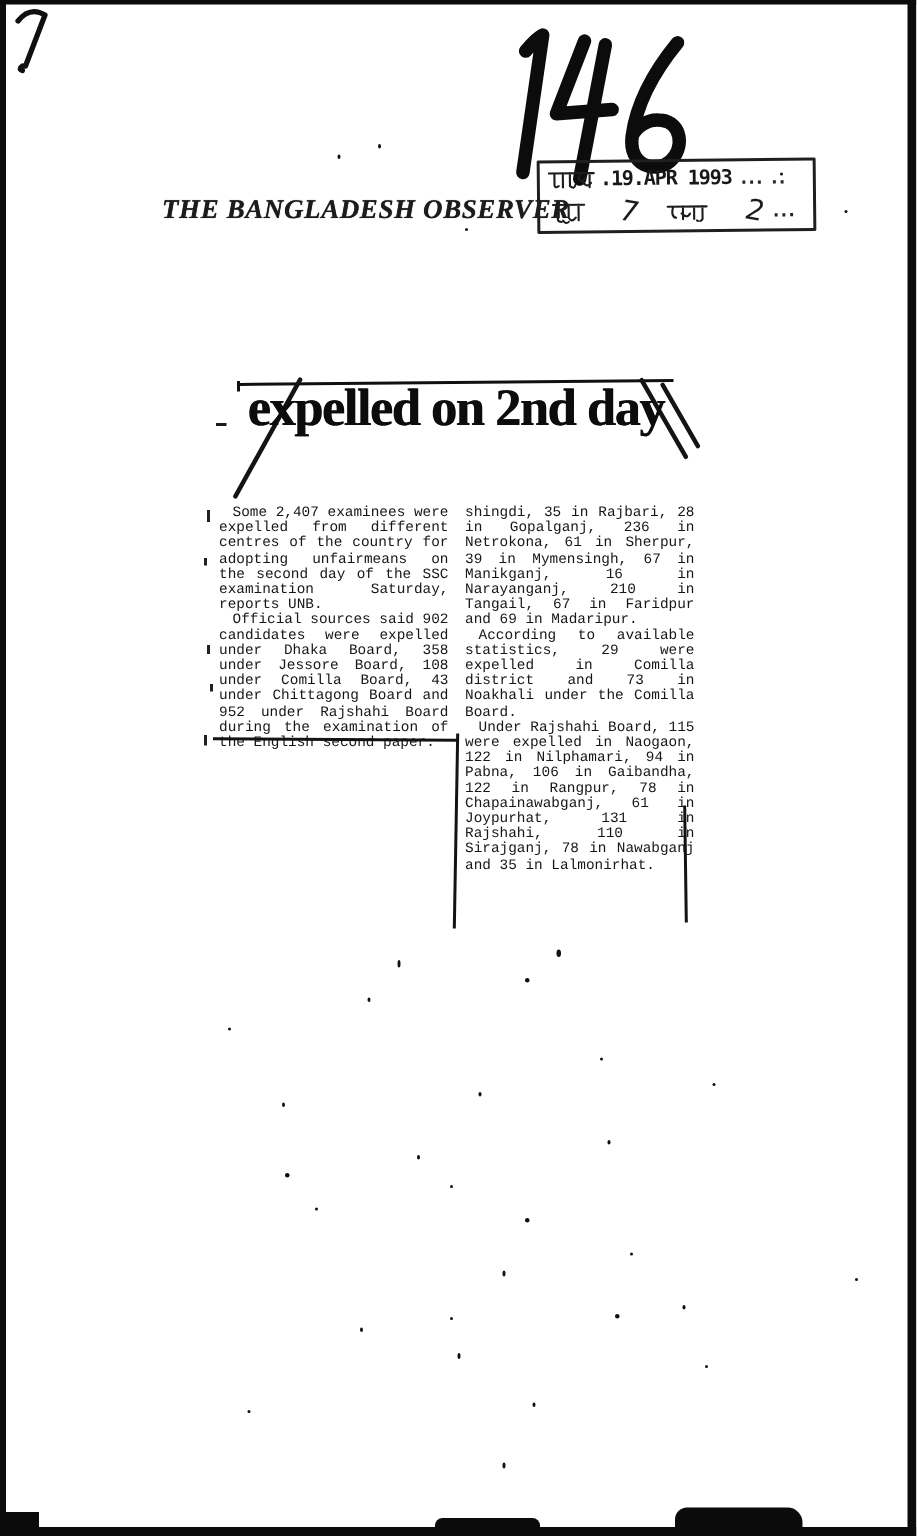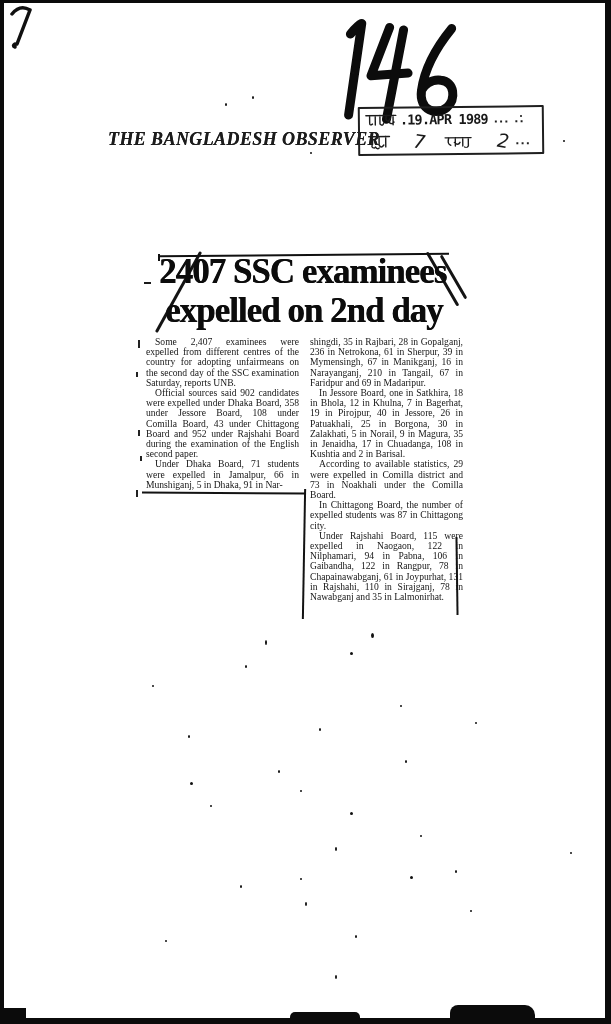--- a/index.html
+++ b/index.html
@@ -71,21 +71,21 @@
     position:absolute; left:159px; top:252px; width:305px;
     font-weight:bold; color:#0c0c0c; letter-spacing:-1px;
     font-size:35px; line-height:39px; white-space:nowrap;
     text-shadow:0.4px 0 0 #0c0c0c;
   }
   .headline .l2 { padding-left:6px; }
 
   .columns {
     position:absolute; left:146px; top:337px; width:318px;
     display:flex; gap:11px;
-    font-size:9.6px; line-height:10.2px; text-align:justify; color:#161616;
+    font-size:9.6px; line-height:10.2px; text-align:justify; color:#161616;font-family:Liberation Mono, monospace;
   }
   .col { width:153px; }
   .col p { margin:0; }
   .col p.indent { text-indent:9px; }
   .col-rule-bottom { position:absolute; left:142px; top:492px; width:163px; height:2px;
     background:#131313; transform:rotate(0.4deg); }
   .col-rule-left  { position:absolute; left:303px; top:489px; width:2px; height:130px;
     background:#131313; transform:rotate(1deg); }
   .col-rule-right { position:absolute; left:456px; top:537px; width:2px; height:78px;
     background:#131313; transform:rotate(-0.8deg); }
@@ -125,21 +125,21 @@
 
   <div class="masthead">THE BANGLADESH OBSERVER</div>
 
   <div class="stamp">
     <div class="stamp-row">
       <span class="bn-word" aria-label="তারিখ">
         <svg width="32" height="15" viewBox="0 0 34 16">
           <path d="M1,3 H33 M5,3 v8 q0,3 3,1 M11,3 v10 M16,3 v9 q3,3 4,-1 M23,3 c-2,6 2,8 4,3 M30,3 v10 m-5,-4 q3,5 6,1" fill="none" stroke="#1c1c1c" stroke-width="1.5" stroke-linecap="round"></path>
         </svg>
       </span>
-      <span class="stamp-date">.19.APR 1989</span>
+      <span class="stamp-date">.19.APR 1993</span>
       <span class="stamp-dots">... ..</span>
     </div>
     <div class="stamp-row stamp-row2">
       <span class="bn-word" aria-label="পৃষ্ঠা">
         <svg width="24" height="17" viewBox="0 0 24 18">
           <path d="M1,3 H23 M5,3 v8 q-2,4 2,4 M12,3 v9 q2,4 5,0 M19,3 v11 M8,14 q2,3 4,1" fill="none" stroke="#1c1c1c" stroke-width="1.5" stroke-linecap="round"></path>
         </svg>
       </span>
       <span class="hand-digit gap1">7</span>
       <span class="bn-word gap2" aria-label="কলাম">
@@ -153,35 +153,31 @@
   </div>
 
   <div class="head-rule"></div>
   <div class="head-rule-tick"></div>
   <div class="slash slash-left"></div>
   <div class="slash slash-r1"></div>
   <div class="slash slash-r2"></div>
   <div class="dash-mark" style="left:144px; top:282px; width:7px; height:2px;"></div>
 
   <div class="headline">
-    <div class="l1">2407 SSC examinees</div>
     <div class="l2">expelled on 2nd day</div>
   </div>
 
   <div class="columns">
     <div class="col">
       <p class="indent">Some 2,407 examinees were expelled from different centres of the country for adopting unfairmeans on the second day of the SSC examination Saturday, reports UNB.</p>
       <p class="indent">Official sources said 902 candidates were expelled under Dhaka Board, 358 under Jessore Board, 108 under Comilla Board, 43 under Chittagong Board and 952 under Rajshahi Board during the examination of the English second paper.</p>
-      <p class="indent">Under Dhaka Board, 71 students were expelled in Jamalpur, 66 in Munshiganj, 5 in Dhaka, 91 in Nar-</p>
     </div>
     <div class="col">
       <p>shingdi, 35 in Rajbari, 28 in Gopalganj, 236 in Netrokona, 61 in Sherpur, 39 in Mymensingh, 67 in Manikganj, 16 in Narayanganj, 210 in Tangail, 67 in Faridpur and 69 in Madaripur.</p>
-      <p class="indent">In Jessore Board, one in Satkhira, 18 in Bhola, 12 in Khulna, 7 in Bagerhat, 19 in Pirojpur, 40 in Jessore, 26 in Patuakhali, 25 in Borgona, 30 in Zalakhati, 5 in Norail, 9 in Magura, 35 in Jenaidha, 17 in Chuadanga, 108 in Kushtia and 2 in Barisal.</p>
       <p class="indent">According to available statistics, 29 were expelled in Comilla district and 73 in Noakhali under the Comilla Board.</p>
-      <p class="indent">In Chittagong Board, the number of expelled students was 87 in Chittagong city.</p>
       <p class="indent">Under Rajshahi Board, 115 were expelled in Naogaon, 122 in Nilphamari, 94 in Pabna, 106 in Gaibandha, 122 in Rangpur, 78 in Chapainawabganj, 61 in Joypurhat, 131 in Rajshahi, 110 in Sirajganj, 78 in Nawabganj and 35 in Lalmonirhat.</p>
     </div>
   </div>
 
   <div class="col-rule-bottom"></div>
   <div class="col-rule-left"></div>
   <div class="col-rule-right"></div>
 
   <div class="margin-mark" style="left:138px; top:340px; width:2px; height:8px;"></div>
   <div class="margin-mark" style="left:136px; top:372px; width:2px; height:5px;"></div>

